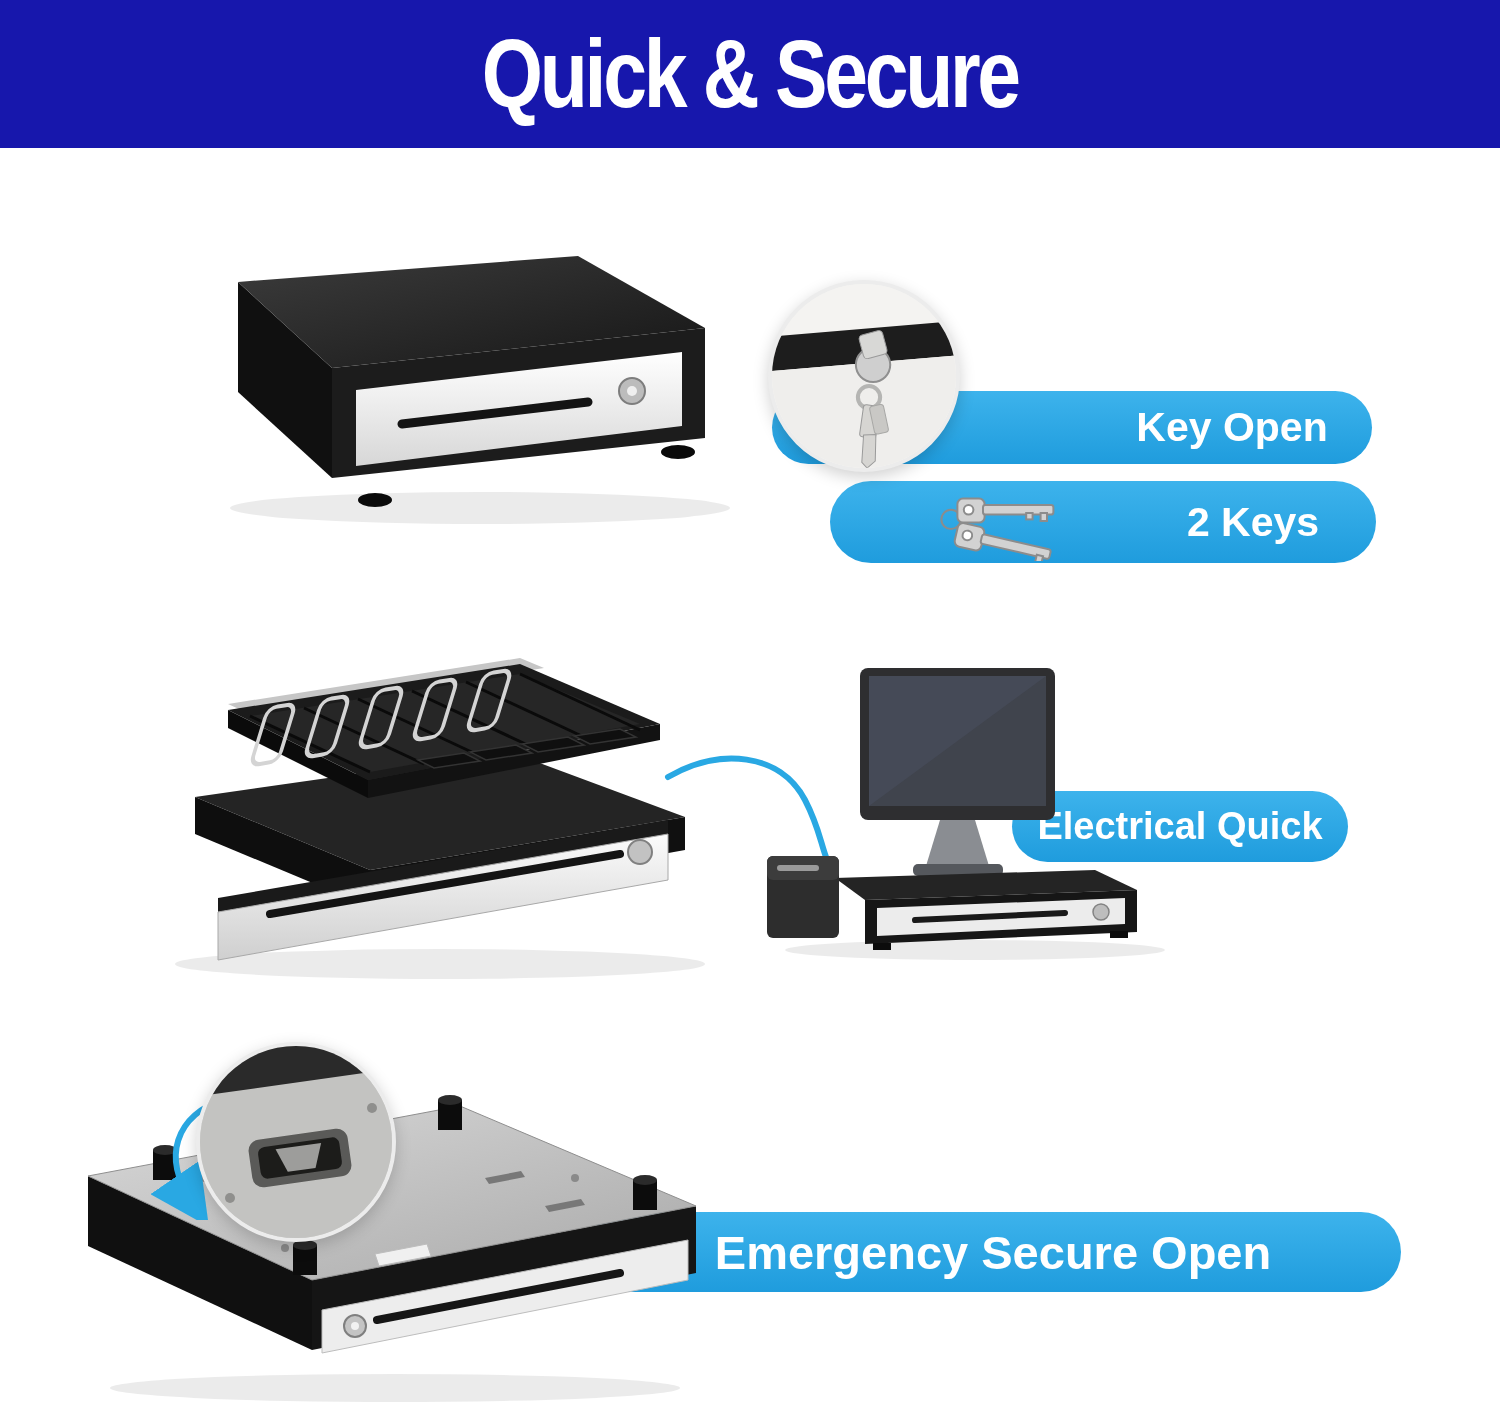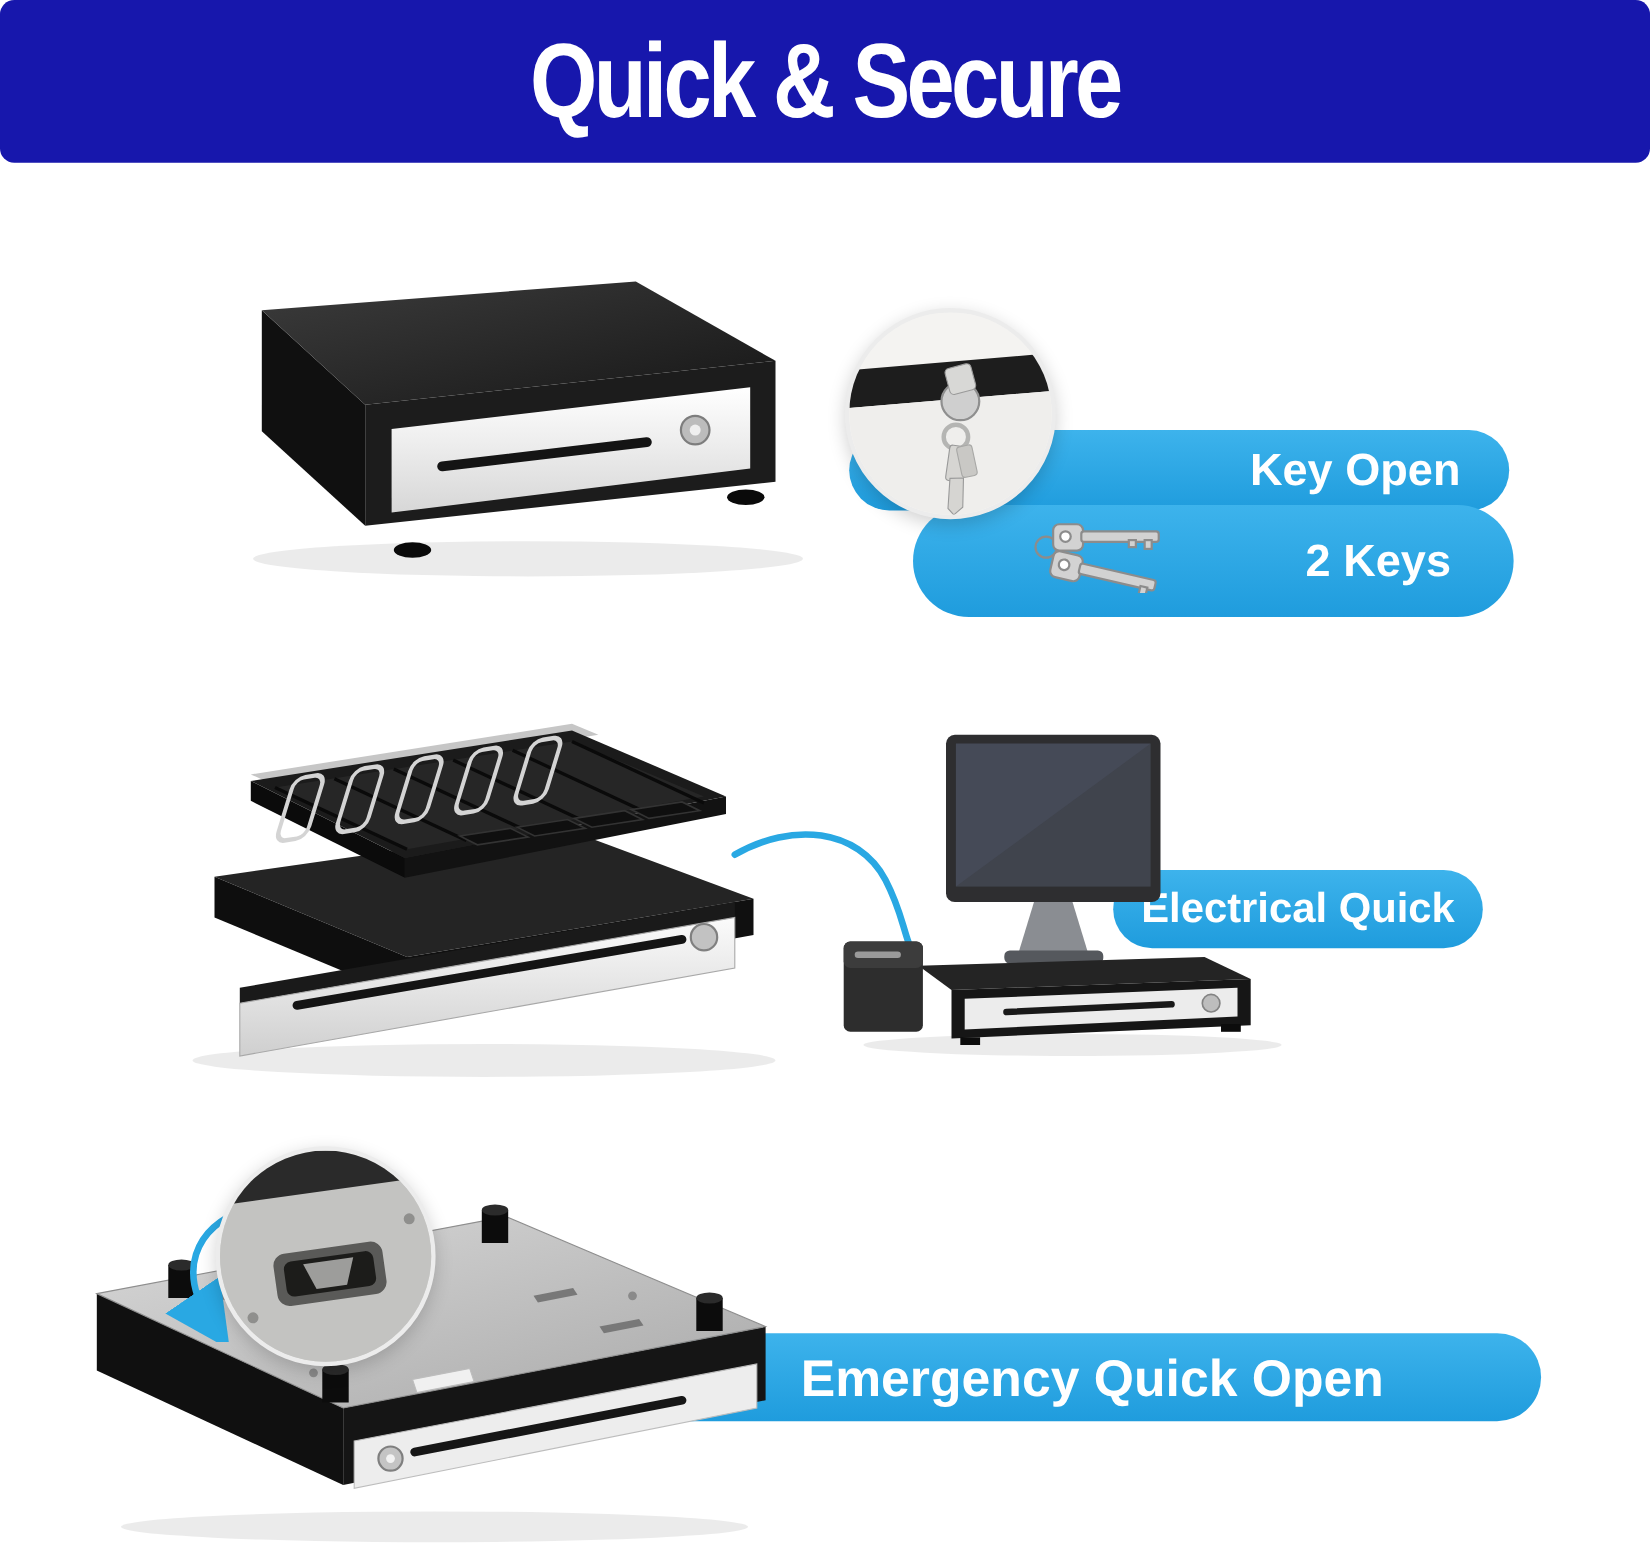--- a/index.html
+++ b/index.html
@@ -6,38 +6,37 @@
   html,body { background:#ffffff; }
   .canvas {
     position:relative; width:1500px; height:1407px; background:#ffffff;
     overflow:hidden; font-family:"Liberation Sans", sans-serif;
   }
   
   .banner {
     position:absolute; top:0; left:0; width:1500px; height:148px;
     background:#1717ac; display:flex; align-items:center; justify-content:center;
     z-index:5;
-    border-radius:13px;
   }
   .banner h1 {
     color:#ffffff; font-size:96px; font-weight:800; letter-spacing:-4px;
     transform:scaleX(0.82); white-space:nowrap;
   }
   
   .pill {
     position:absolute; border-radius:999px; z-index:1;
     background:linear-gradient(180deg,#3db3ec 0%,#1f9cdd 100%);
   }
   .pill-label {
     position:absolute; top:0; bottom:0; display:flex; align-items:center;
     justify-content:center; color:#ffffff; font-weight:700; white-space:nowrap;
   }
   .pill-key        { left:772px;  top:391px;  width:600px; height:73px; }
   .pill-key  .pill-label { left:320px; right:0; font-size:41px; }
-  .pill-keys2      { left:830px;  top:459px;  width:546px; height:102px; }
+  .pill-keys2      { left:830px;  top:481px;  width:546px; height:82px; }
   .pill-keys2 .pill-label { left:300px; right:0; font-size:41px; }
   .pill-electrical { left:1012px; top:791px;  width:336px; height:71px; }
   .pill-electrical .pill-label { left:0; right:0; font-size:38px; }
   .pill-emergency  { left:585px;  top:1212px; width:816px; height:80px; }
   .pill-emergency .pill-label { left:0; right:0; font-size:47px; }
   
   .img { position:absolute; z-index:2; line-height:0; }
   .img svg { display:block; }
   .inset {
     position:absolute; border-radius:50%; overflow:hidden;
@@ -224,21 +223,21 @@
 
       <g>
         <rect x="2" y="196" width="72" height="82" rx="6" fill="#2d2d2d"></rect>
         <rect x="2" y="196" width="72" height="24" rx="6" fill="#3c3c3c"></rect>
         <rect x="12" y="205" width="42" height="6" rx="3" fill="#9a9a9a"></rect>
       </g>
     </svg>
   </div>
 
   <div class="pill pill-emergency">
-    <span class="pill-label">Emergency Quick Open</span>
+    <span class="pill-label">Emergency Secure Open</span>
   </div>
 
   <div class="img drawer3">
     <svg viewBox="0 0 655 349" width="655" height="349">
       <defs>
         <linearGradient id="g3bot" x1="0" y1="0" x2="1" y2="1">
           <stop offset="0" stop-color="#d9d9d9"></stop>
             <stop offset="1" stop-color="#a9a9a9"></stop>
         </linearGradient>
       </defs>

